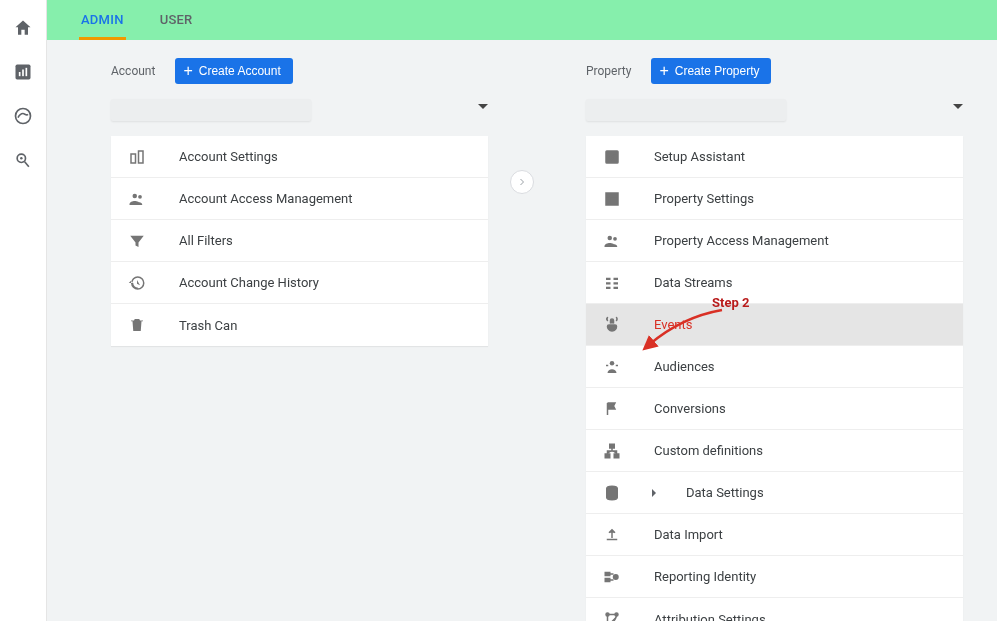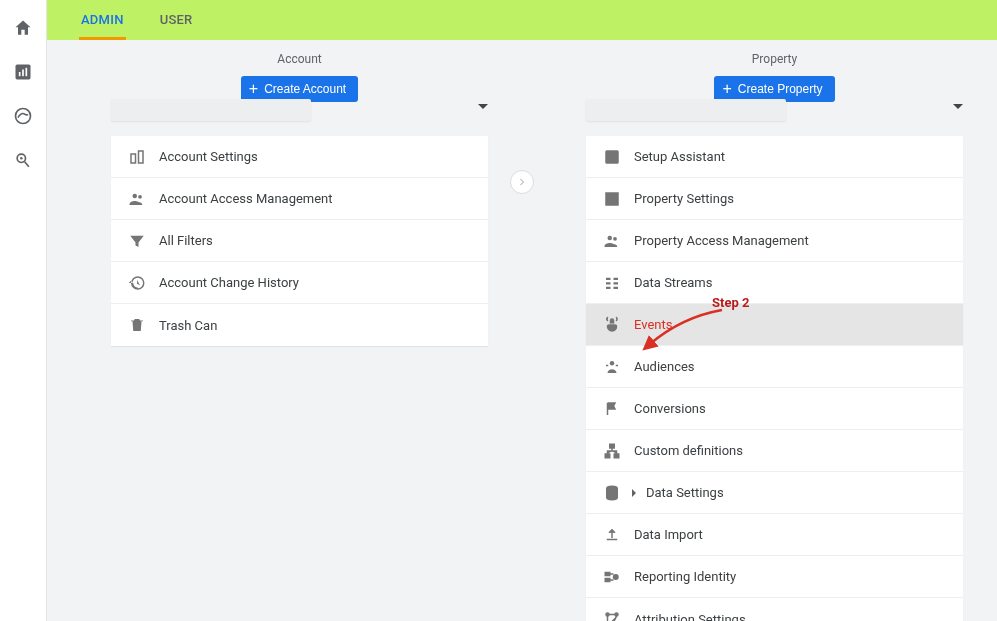--- a/index.html
+++ b/index.html
@@ -27,21 +27,21 @@
     background: #f1f3f4;
     display: flex;
     flex-direction: column;
     height: 100%;
     overflow: hidden;
   }
   .tabs {
     display: flex;
     gap: 32px;
     padding-left: 32px;
-    background: #bef264;
+    background: #86efac;
     height: 40px;
     align-items: flex-end;
   }
   .tab {
     font-size: 13px;
     letter-spacing: .25px;
     font-weight: 500;
     color: #5f6368;
     padding: 0 2px 10px;
     cursor: pointer;
@@ -60,23 +60,22 @@
     overflow: hidden;
   }
   .col {
     flex: 1;
     padding: 0 34px 0 64px;
     position: relative;
   }
   .colhead {
     display: flex;
     align-items: center;
-    gap: 10px;
+    gap: 20px;
     height: 38px;
-    flex-direction: column;
   }
   .colhead .label {
     font-size: 12px;
     color: #5f6368;
   }
   .btn-primary {
     display: inline-flex;
     align-items: center;
     gap: 6px;
     background: #1a73e8;
@@ -117,21 +116,21 @@
     cursor: pointer;
   }
   .card {
     background: #fff;
     box-shadow: 0 1px 1px rgba(0,0,0,.06);
     border-radius: 0;
   }
   .row {
     display: flex;
     align-items: center;
-    gap: 12px;
+    gap: 32px;
     height: 42px;
     padding: 0 16px;
     border-bottom: 1px solid #eee;
     font-size: 13px;
     color: #3c4043;
     cursor: pointer;
   }
   .row:last-child { border-bottom: none; }
   .row.selected { background: #e5e5e5; }
   .row.selected .row-label { color: #d93025; }

